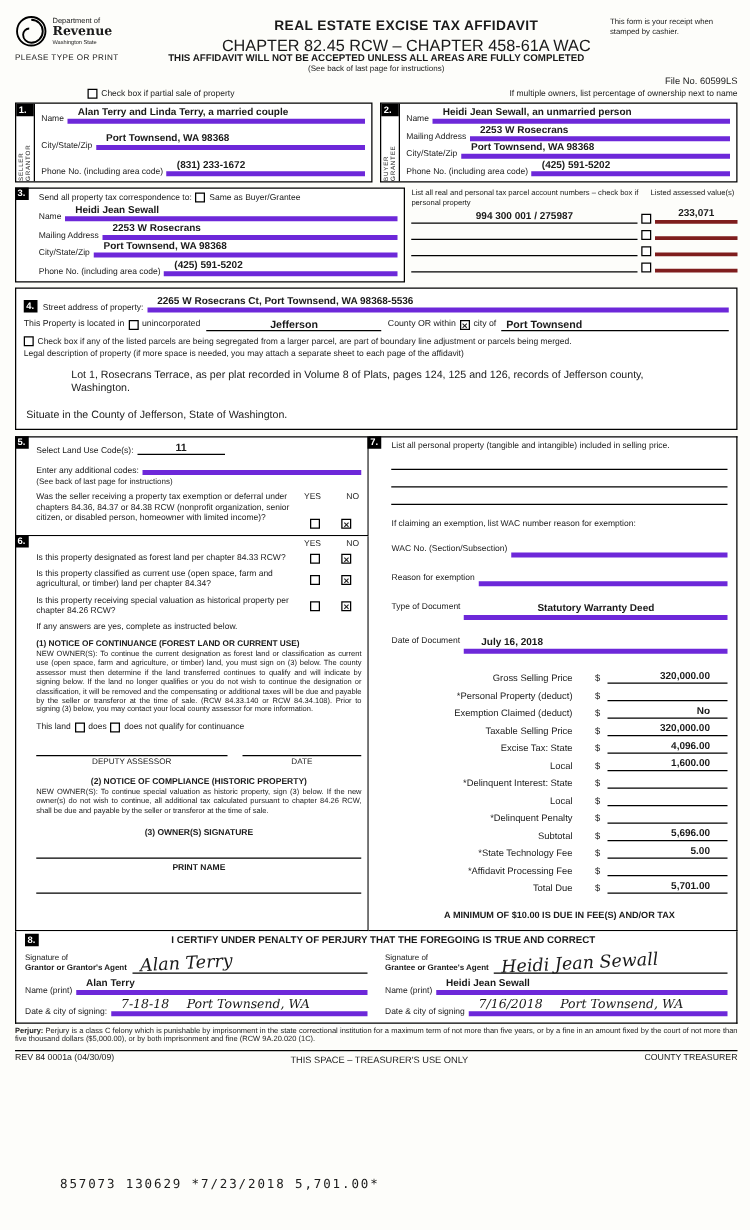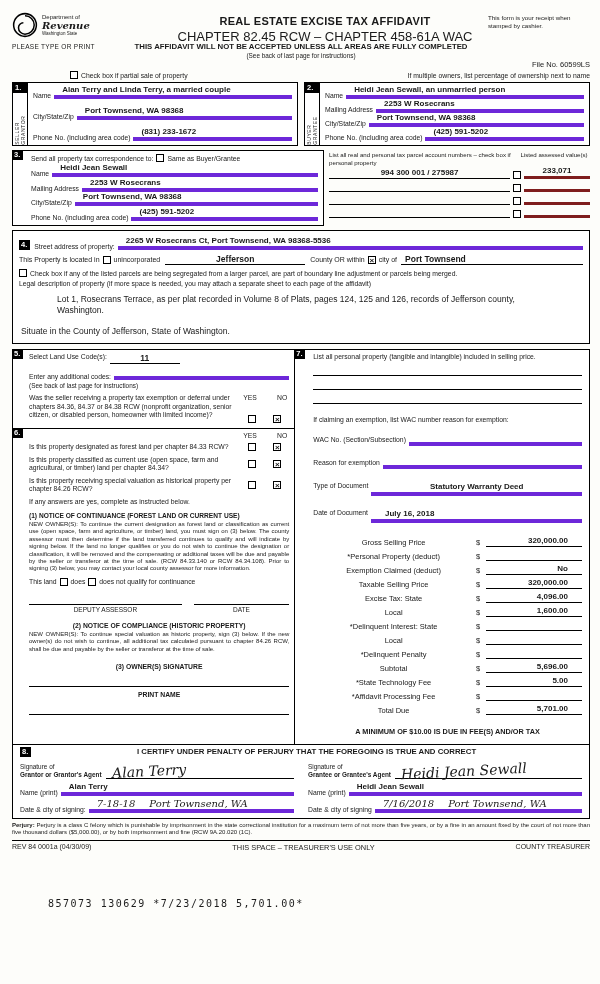--- a/index.html
+++ b/index.html
@@ -6,21 +6,21 @@
   html,body { width:600px; height:984px; }
   body { background:#fdfdfa; color:#1a1a1a; font-family:"Liberation Sans",sans-serif; position:relative; overflow:hidden; }
   .page { padding:12px 10px 0 12px; }
   .b { font-weight:bold; }
 
   
   .hdr { display:flex; align-items:flex-start; }
   .hdr-left { width:150px; }
   .logo-row { display:flex; align-items:center; gap:4px; }
   .logo-text .lt1 { font-size:6px; }
-  .logo-text .lt2 { font-size:10px; font-weight:bold; font-style:italic; font-family:"DejaVu Serif",serif; }
+  .logo-text .lt2 { font-size:10px; font-weight:bold; font-family:"DejaVu Serif",serif; }
   .logo-text .lt3 { font-size:4.5px; }
   .type-print { font-size:6.5px; margin-top:5px; letter-spacing:.3px; }
   .hdr-center { flex:1; text-align:center; padding-top:3px; }
   .title { font-size:11px; font-weight:bold; letter-spacing:.3px; }
   .chapter { font-size:13px; margin-top:2px; }
   .hdr-right { width:102px; font-size:6.2px; padding-top:2px; line-height:8px; }
   .warning { font-size:7.8px; font-weight:bold; text-align:center; margin-top:-8px; }
   .see-back { font-size:6.4px; text-align:center; margin-top:1px; }
   .file-no { text-align:right; font-size:7.5px; margin-top:1px; }
 
@@ -70,21 +70,21 @@
   .situate { font-size:8.5px; margin:10px 0 3px 2px; }
 
   
   .main { display:flex; margin-top:5px; align-items:stretch; }
   .main-left { flex:0 0 49%; display:flex; flex-direction:column; }
   .main-right { flex:1; display:flex; }
   .sec5 { border:1px solid #000; position:relative; padding:3px 5px 5px 16px; background:#fff; }
   .sec6 { border:1px solid #000; border-top:none; position:relative; padding:3px 5px 8px 16px; flex:1; background:#fff; }
   .sec7 { border:1px solid #000; border-left:none; position:relative; padding:3px 7px 8px 18px; flex:1; background:#fff; }
 
-  .lu-row { display:flex; }
+  .lu-row { display:flex; align-items:flex-end; }
   .lu-code { width:70px; border-bottom:1px solid #000; text-align:center; font-weight:bold; font-size:8.5px; }
   .lu-rest { flex:1; }
   .add-row { display:flex; align-items:flex-end; margin-top:6px; }
   .tiny { font-size:6.4px; }
   .q5 { display:flex; margin-top:5px; }
   .qtext { flex:1; font-size:6.8px; line-height:8.5px; padding-right:4px; }
   .yncol { width:48px; flex:0 0 auto; }
   .ynhead { display:flex; justify-content:space-between; font-size:6.8px; padding:0 2px; }
   .yncbs { display:flex; justify-content:space-between; padding:0 5px 0 4px; margin-top:14px; }
   .q6 { display:flex; align-items:center; margin-top:4px; }
@@ -100,21 +100,21 @@
   .hline { border-bottom:1px solid #000; margin-top:16px; }
   .printname { font-size:6.8px; font-weight:bold; text-align:center; margin-top:4px; }
 
   .s7head { display:flex; }
   .blankline { border-bottom:1px solid #000; height:14px; }
   .exq { font-size:6.8px; margin-top:12px; }
   .wrow { display:flex; margin-top:13px; }
   .fill-ctr { text-align:center; padding-left:0; }
   .mrow { display:flex; align-items:flex-end; height:14px; }
   .mtable { margin-top:10px; }
-  .mlabel { flex:1; text-align:center; font-size:7.5px; padding-right:2px; white-space:nowrap; }
+  .mlabel { flex:1; text-align:right; font-size:7.5px; padding-right:18px; white-space:nowrap; }
   .mdollar { width:10px; font-size:7.5px; flex:0 0 auto; }
   .mamount { width:96px; border-bottom:1px solid #000; text-align:right; font-weight:bold; font-size:8px; line-height:10px; padding-right:14px; flex:0 0 auto; }
   .minimum { font-size:7.3px; font-weight:bold; text-align:center; margin-top:12px; }
   .seeinstr { font-size:7.3px; font-weight:bold; text-align:center; margin-top:1px; }
 
   
   .sec8 { border:1px solid #000; border-top:none; position:relative; padding:2px 7px 5px 7px; background:#fff; }
   .certify-row { display:flex; align-items:center; }
   .certify { flex:1; text-align:center; font-size:7.8px; font-weight:bold; }
   .sig-cols { display:flex; gap:14px; margin-top:2px; }
@@ -123,21 +123,21 @@
   .sig-label { font-size:6.4px; line-height:8px; white-space:nowrap; padding-right:4px; }
   .sigfill { flex:1; border-bottom:1px solid #000; height:20px; position:relative; overflow:visible; }
   .script { font-family:"DejaVu Serif",serif; font-style:italic; white-space:nowrap; }
   .script.big { position:absolute; left:6px; bottom:-1px; font-size:14px; transform:rotate(-3deg); }
   .script.sm { font-size:10px; font-weight:normal; }
   .script-fill { display:flex; gap:14px; overflow:hidden; }
 
   .perjury { font-size:6px; line-height:7.4px; margin-top:3px; text-align:justify; }
   .footrow { display:flex; justify-content:space-between; align-items:flex-start; border-top:1px solid #000; margin-top:3px; padding-top:2px; font-size:7px; }
   .foot-center { font-size:7.4px; }
-  .stamp { position:absolute; left:48px; top:898px; font-family:"DejaVu Sans Mono",monospace; font-size:10px; letter-spacing:1.5px; color:#1c1c1c; }
+  .stamp { position:absolute; left:48px; top:942px; font-family:"DejaVu Sans Mono",monospace; font-size:10px; letter-spacing:1.5px; color:#1c1c1c; }
 </style>
 </head>
 <body>
 
 <div class="page">
 
   <div class="hdr">
     <div class="hdr-left">
       <div class="logo-row">
         <svg width="26" height="26" viewBox="0 0 24 24">

